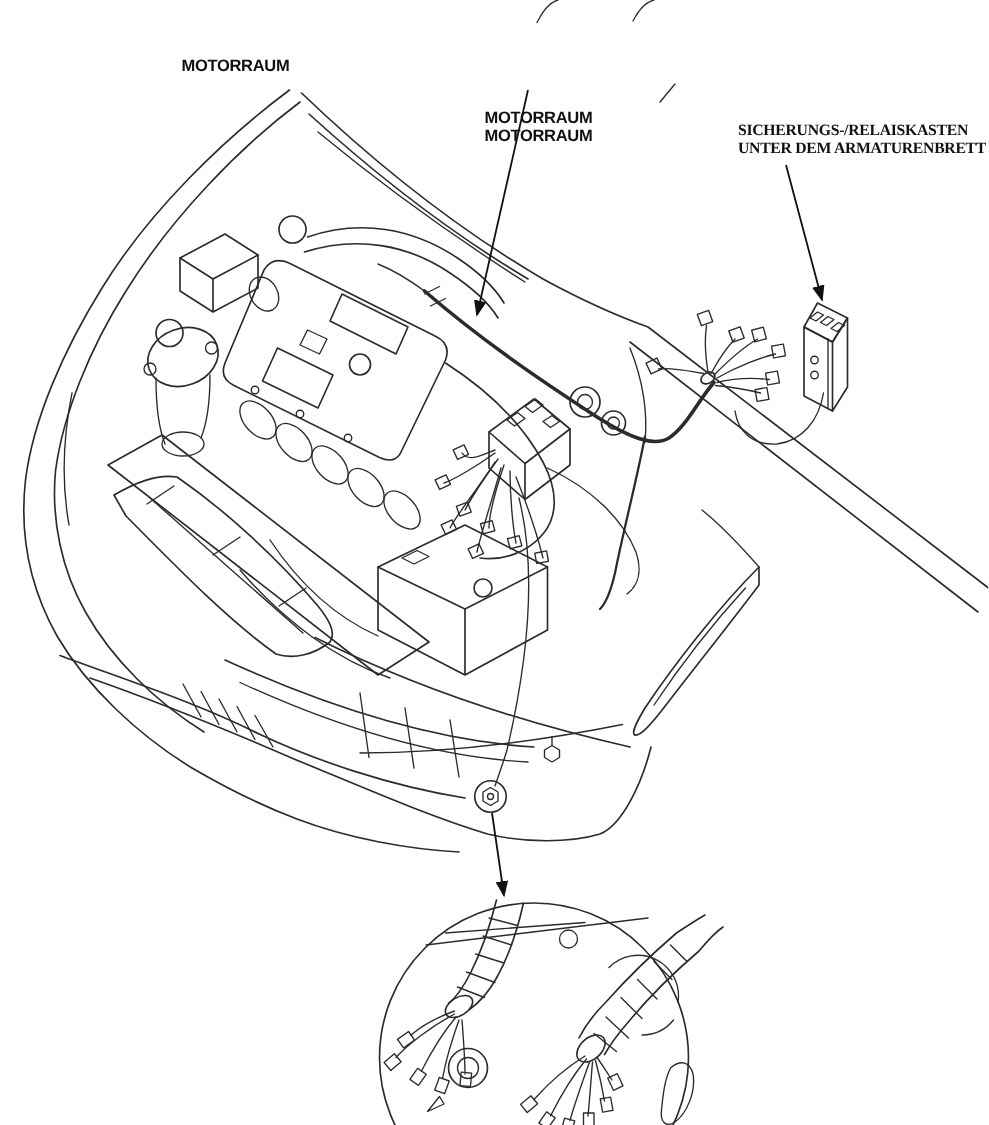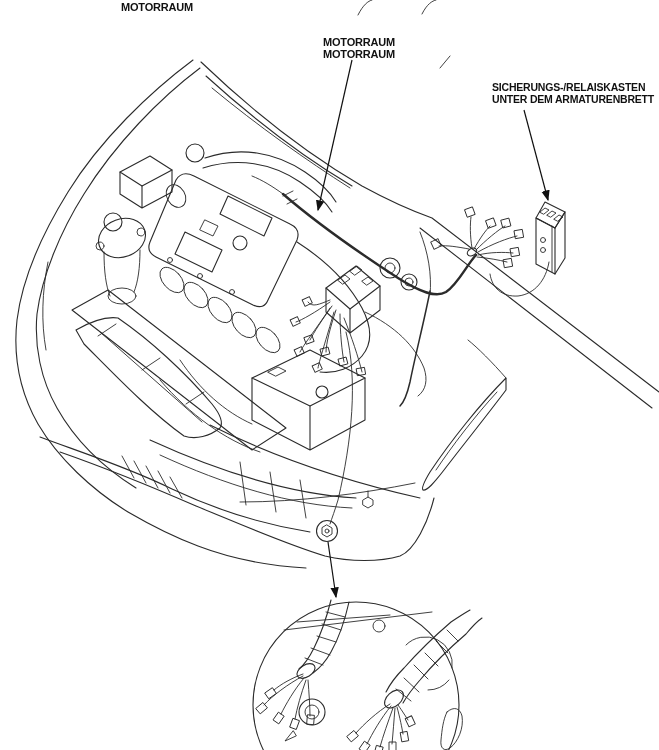--- a/index.html
+++ b/index.html
@@ -1,20 +1,20 @@
 <!DOCTYPE html>
 <html><head>
 <meta charset="utf-8">
 <style>
   html,body{margin:0;padding:0;background:#fff;}
   #stage{position:relative;width:659px;height:750px;background:#fff;overflow:hidden;
          font-family:"Liberation Sans",sans-serif;}
   #stage svg{position:absolute;left:0;top:0;}
   .label{position:absolute;font-weight:bold;color:#111;letter-spacing:-0.2px;}
-  .lbl-11{font-size:11px;line-height:12px;}
+  .lbl-11{font-size:11px;line-height:12px;margin-top:37px;}
   .lbl-105{font-size:10.5px;line-height:11.5px;}
   .ctr{text-align:center;}
   .ln{fill:none;stroke:#2b2b2b;stroke-width:1.1;stroke-linecap:round;stroke-linejoin:round;}
   .thin{stroke-width:0.9;}
   .bold{stroke-width:2.4;}
   .med{stroke-width:1.5;}
   .ldr{fill:none;stroke:#111;stroke-width:1.2;}
 </style>
 </head>
 <body>
@@ -224,18 +224,18 @@
     </g>
   </svg>
 
   <div class="label lbl-11" style="left:121px;top:1px;">MOTORRAUM</div>
 
   <div class="label lbl-11 ctr" style="left:323px;top:36px;width:70px;">
     <div>MOTORRAUM</div>
     <div>MOTORRAUM</div>
   </div>
 
-  <div class="label lbl-105" style="left:492px;top:82px;">
+  <div class="label lbl-105" style="left:492px;top:82px;font-family:Liberation Serif, serif;">
     <div>SICHERUNGS-/RELAISKASTEN</div>
     <div>UNTER DEM ARMATURENBRETT</div>
   </div>
 
 </div>
 
 </body></html>

